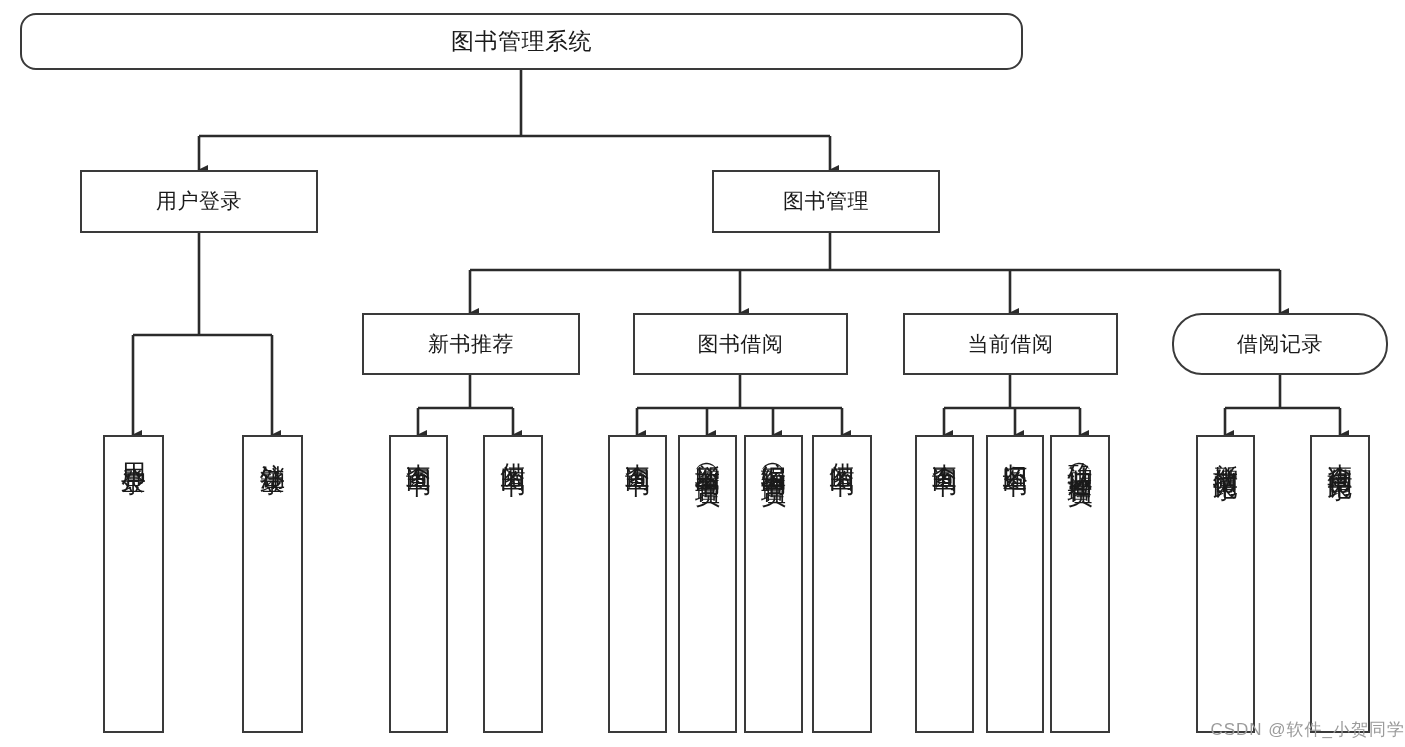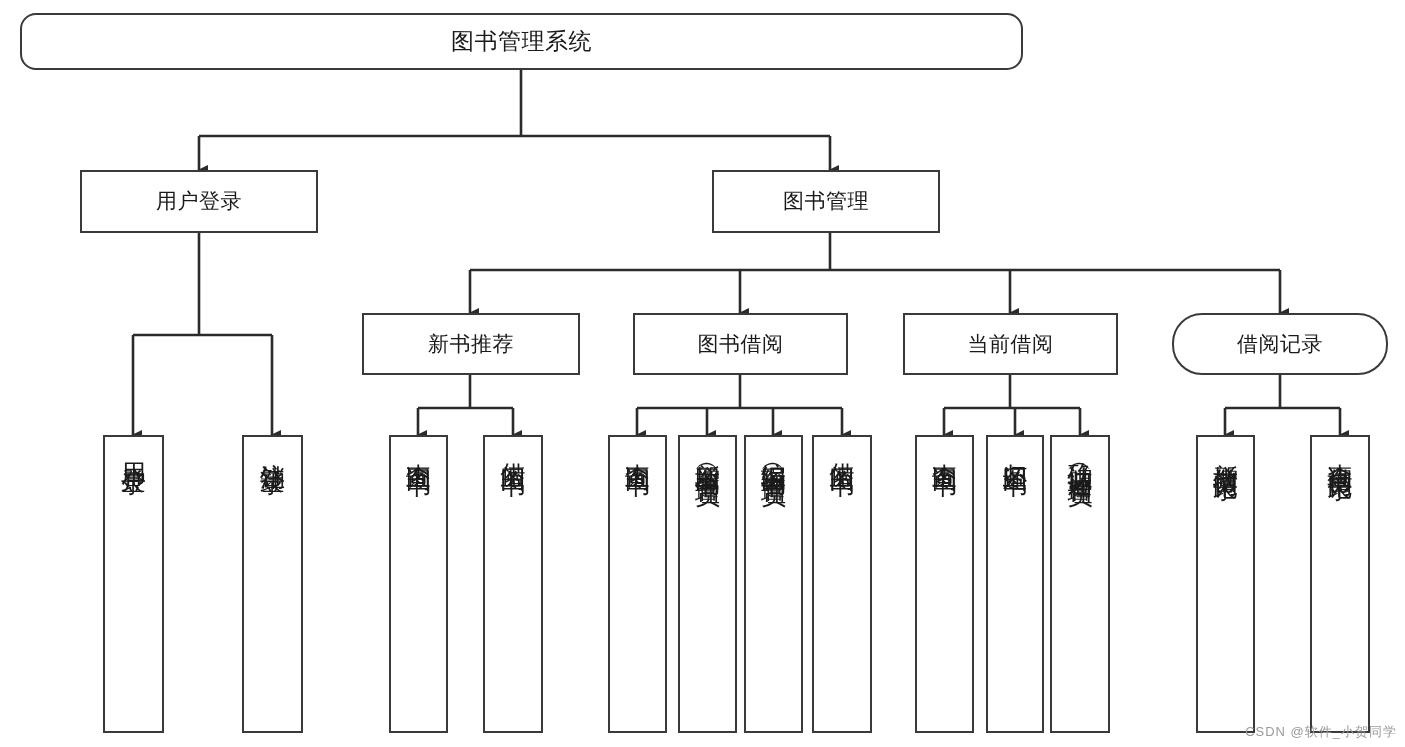--- a/index.html
+++ b/index.html
@@ -64,22 +64,22 @@
   .node.leaf .lbl{
     writing-mode:vertical-rl;
     text-orientation:upright;
     font-size:25px;
     line-height:1.0;
     letter-spacing:3px;
     white-space:nowrap;
   }
   .watermark{
     position:absolute;
-    right:8px;bottom:6px;
-    font-size:13px;
+    right:0;bottom:6px;
+    font-size:17px;
     color:#9b9b9b;
     letter-spacing:1px;
     z-index:3;
     white-space:nowrap;
   }
 </style>
 </head>
 <body>
 
 <div id="diagram">

